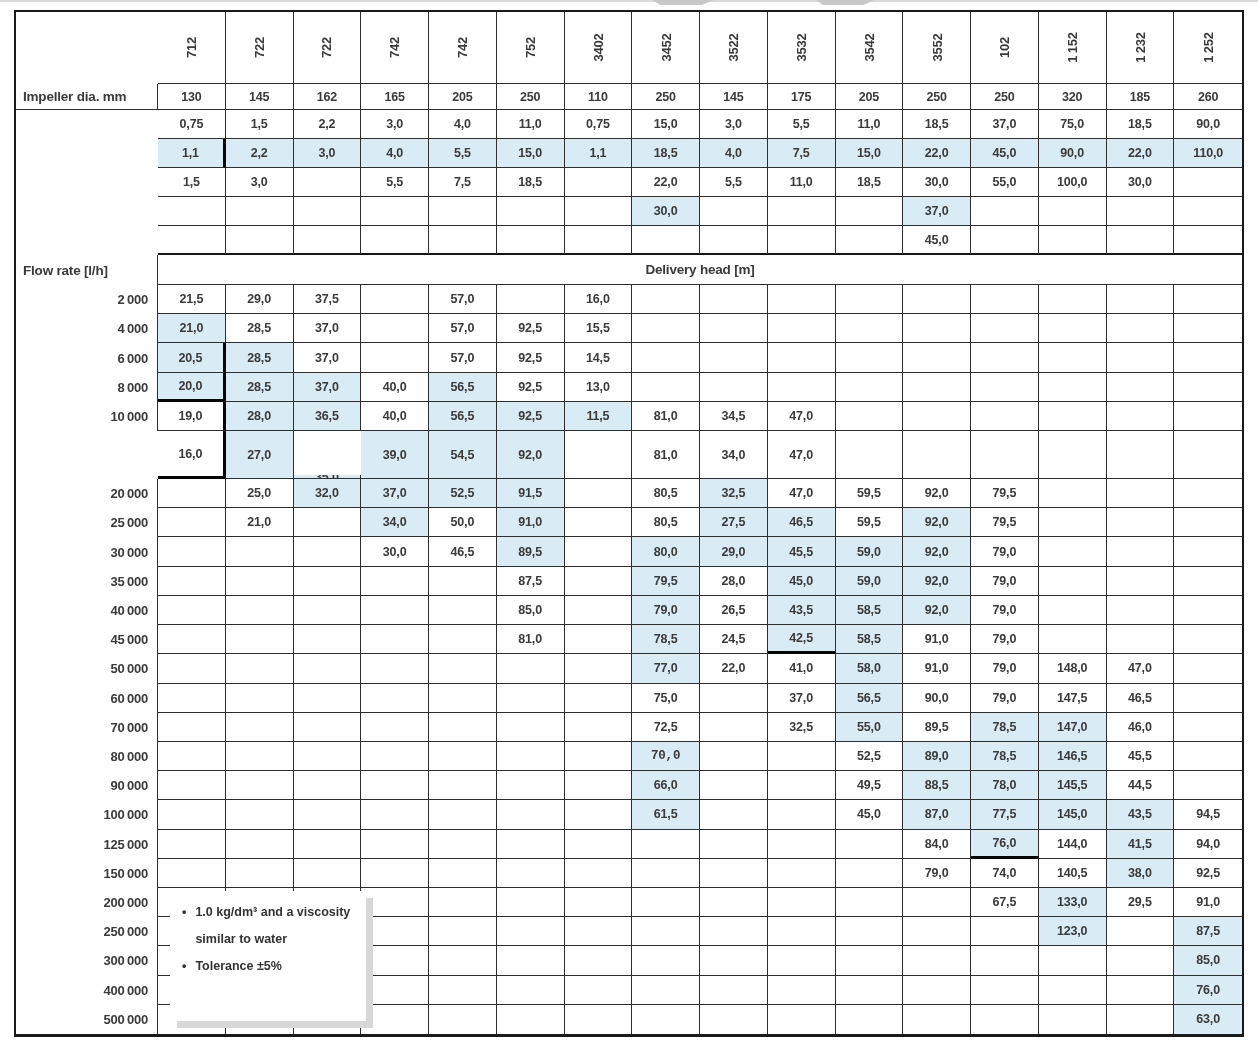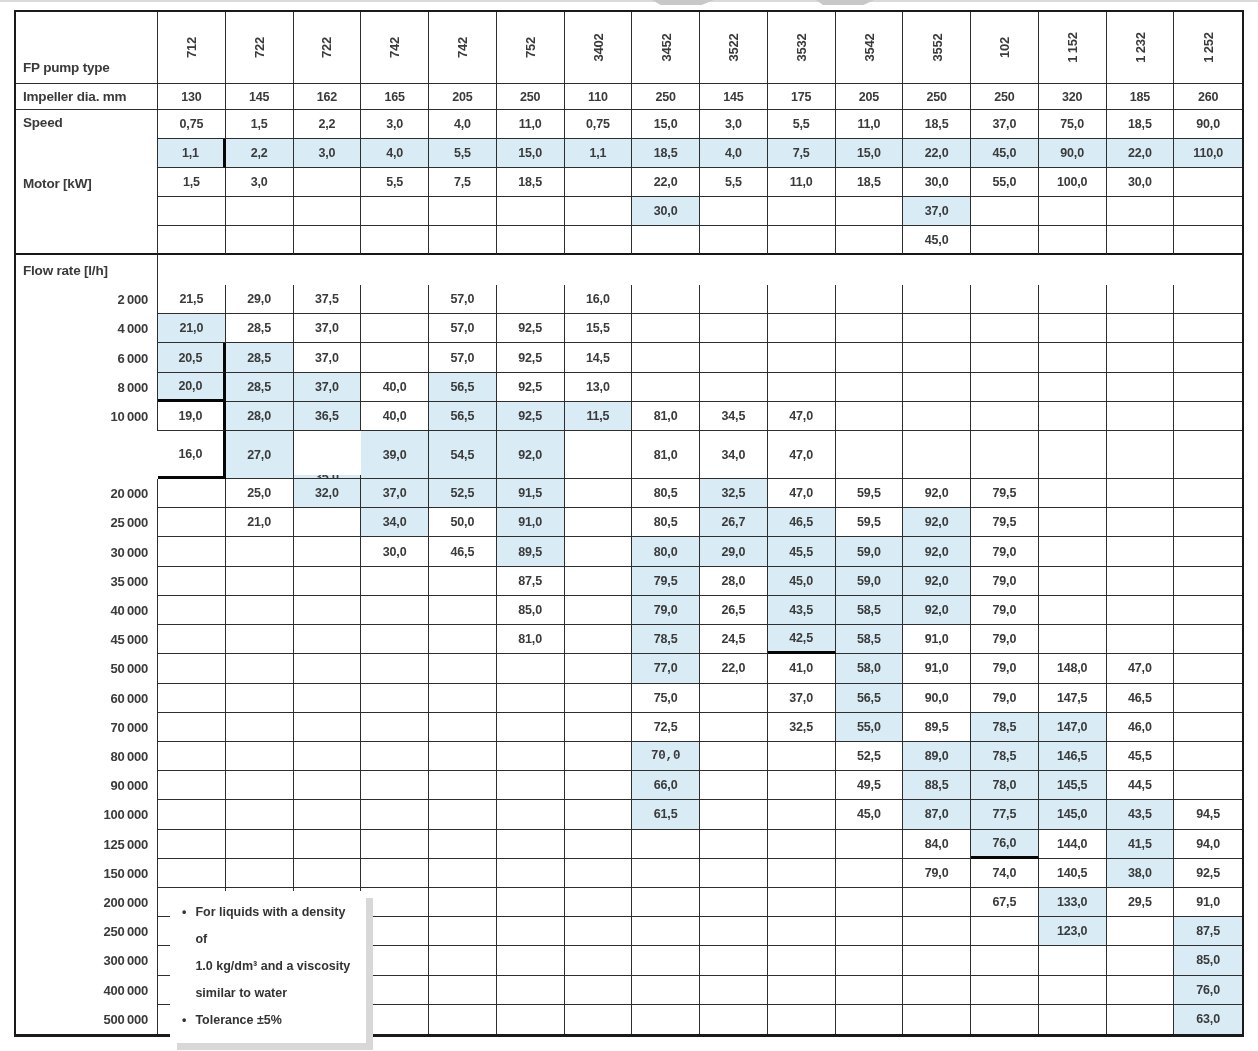--- a/index.html
+++ b/index.html
@@ -42,21 +42,20 @@
 </head>
 <body>
 
 <div id="page">
   <div id="hairline"></div>
   <div class="frag" id="frag-left"></div>
   <div class="frag" id="frag-right"></div>
 
   <div id="tbl">
     <div id="grid">
-        <div class="c lab bl" style="grid-area: 1 / 1;">FP pump type</div>
         <div class="c" style="grid-area: 1 / 2;">
           <span class="rot">712</span>
         </div>
         <div class="c" style="grid-area: 1 / 3;">
           <span class="rot">722</span>
         </div>
         <div class="c" style="grid-area: 1 / 4;">
           <span class="rot">722</span>
         </div>
         <div class="c" style="grid-area: 1 / 5;">
@@ -108,24 +107,20 @@
         <div class="c" style="grid-area: 2 / 8;">110</div>
         <div class="c" style="grid-area: 2 / 9;">250</div>
         <div class="c" style="grid-area: 2 / 10;">145</div>
         <div class="c" style="grid-area: 2 / 11;">175</div>
         <div class="c" style="grid-area: 2 / 12;">205</div>
         <div class="c" style="grid-area: 2 / 13;">250</div>
         <div class="c" style="grid-area: 2 / 14;">250</div>
         <div class="c" style="grid-area: 2 / 15;">320</div>
         <div class="c" style="grid-area: 2 / 16;">185</div>
         <div class="c nr" style="grid-area: 2 / 17;">260</div>
-        <div class="c lab rel nb sb" style="grid-area: 3 / 1 / span 5;">
-          <span class="sublab" style="top: 5px;">Speed</span>
-          <span class="sublab" style="top: 66px;">Motor [kW]</span>
-        </div>
         <div class="c" style="grid-area: 3 / 2;">0,75</div>
         <div class="c" style="grid-area: 3 / 3;">1,5</div>
         <div class="c" style="grid-area: 3 / 4;">2,2</div>
         <div class="c" style="grid-area: 3 / 5;">3,0</div>
         <div class="c" style="grid-area: 3 / 6;">4,0</div>
         <div class="c" style="grid-area: 3 / 7;">11,0</div>
         <div class="c" style="grid-area: 3 / 8;">0,75</div>
         <div class="c" style="grid-area: 3 / 9;">15,0</div>
         <div class="c" style="grid-area: 3 / 10;">3,0</div>
         <div class="c" style="grid-area: 3 / 11;">5,5</div>
@@ -193,20 +188,21 @@
         <div class="c  sb" style="grid-area: 7 / 9;"></div>
         <div class="c  sb" style="grid-area: 7 / 10;"></div>
         <div class="c  sb" style="grid-area: 7 / 11;"></div>
         <div class="c  sb" style="grid-area: 7 / 12;"></div>
         <div class="c  sb" style="grid-area: 7 / 13;">45,0</div>
         <div class="c  sb" style="grid-area: 7 / 14;"></div>
         <div class="c  sb" style="grid-area: 7 / 15;"></div>
         <div class="c  sb" style="grid-area: 7 / 16;"></div>
         <div class="c  sb nr" style="grid-area: 7 / 17;"></div>
         <div class="c lab nb" style="grid-area: 8 / 1;">Flow rate [l/h]</div>
+        <div class="c dh nr" style="grid-area: 8 / 2 / auto / span 16;">Delivery head [m]</div>
         <div class="c flab nb" style="grid-area: 9 / 1;">2 000</div>
         <div class="c" style="grid-area: 9 / 2;">21,5</div>
         <div class="c" style="grid-area: 9 / 3;">29,0</div>
         <div class="c" style="grid-area: 9 / 4;">37,5</div>
         <div class="c" style="grid-area: 9 / 5;"></div>
         <div class="c" style="grid-area: 9 / 6;">57,0</div>
         <div class="c" style="grid-area: 9 / 7;"></div>
         <div class="c" style="grid-area: 9 / 8;">16,0</div>
         <div class="c" style="grid-area: 9 / 9;"></div>
         <div class="c" style="grid-area: 9 / 10;"></div>
@@ -321,21 +317,21 @@
         <div class="c  nr" style="grid-area: 15 / 17;"></div>
         <div class="c flab nb" style="grid-area: 16 / 1;">25 000</div>
         <div class="c" style="grid-area: 16 / 2;"></div>
         <div class="c" style="grid-area: 16 / 3;">21,0</div>
         <div class="c" style="grid-area: 16 / 4;"></div>
         <div class="c  hl" style="grid-area: 16 / 5;">34,0</div>
         <div class="c" style="grid-area: 16 / 6;">50,0</div>
         <div class="c  hl" style="grid-area: 16 / 7;">91,0</div>
         <div class="c" style="grid-area: 16 / 8;"></div>
         <div class="c" style="grid-area: 16 / 9;">80,5</div>
-        <div class="c  hl" style="grid-area: 16 / 10;">26,7</div>
+        <div class="c  hl" style="grid-area: 16 / 10;">27,5</div>
         <div class="c  hl" style="grid-area: 16 / 11;">46,5</div>
         <div class="c" style="grid-area: 16 / 12;">59,5</div>
         <div class="c  hl" style="grid-area: 16 / 13;">92,0</div>
         <div class="c" style="grid-area: 16 / 14;">79,5</div>
         <div class="c" style="grid-area: 16 / 15;"></div>
         <div class="c" style="grid-area: 16 / 16;"></div>
         <div class="c  nr" style="grid-area: 16 / 17;"></div>
         <div class="c flab nb" style="grid-area: 17 / 1;">30 000</div>
         <div class="c" style="grid-area: 17 / 2;"></div>
         <div class="c" style="grid-area: 17 / 3;"></div>
@@ -625,21 +621,20 @@
         <div class="c  nb" style="grid-area: 33 / 15;"></div>
         <div class="c  nb" style="grid-area: 33 / 16;"></div>
         <div class="c  hl nr nb" style="grid-area: 33 / 17;">63,0</div>
       </div>
   </div>
 
   <div id="note">
       <div class="nitem">
         <span class="nbul">•</span>
         <span class="nlines">
-          <span class="nline">For liquids with a density of</span>
           <span class="nline">1.0 kg/dm³ and a viscosity</span>
           <span class="nline">similar to water</span>
         </span>
       </div>
       <div class="nitem">
         <span class="nbul">•</span>
         <span class="nlines">
           <span class="nline">Tolerance ±5%</span>
         </span>
       </div>

